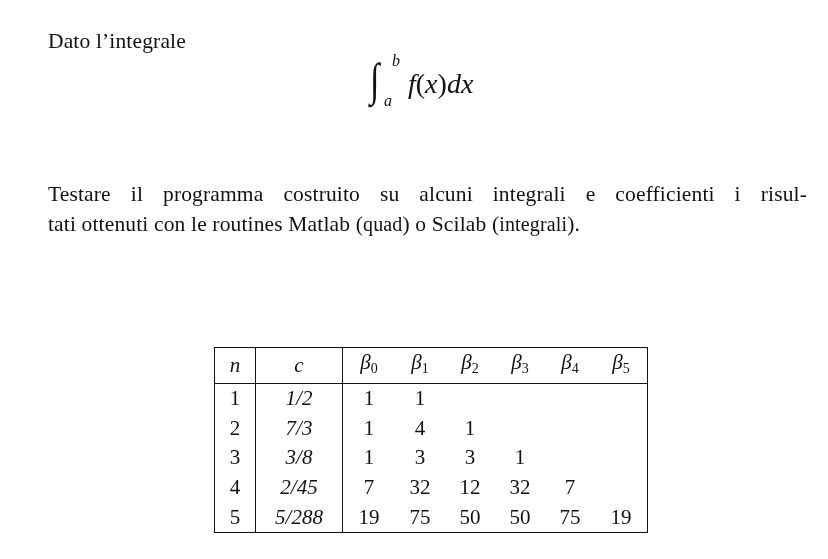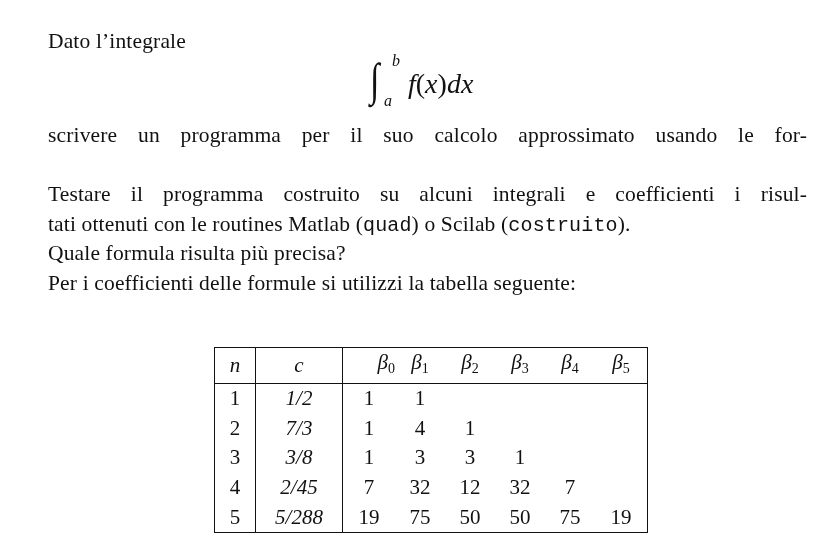--- a/index.html
+++ b/index.html
@@ -29,21 +29,21 @@
       line-height: 28px;
       white-space: nowrap;
       font-family: "Liberation Serif", "DejaVu Serif", serif;
       letter-spacing: 0.15px;
     }
     .justify {
       text-align: justify;
       text-align-last: justify;
     }
     .mono {
-      font-family: Liberation Mono, monospace;
+      font-family: Liberation Serif, serif;
       font-size: 20px;
     }
     .math-i {
       font-style: italic;
     }
     .formula {
       position: absolute;
       left: 358px;
       top: 52px;
       height: 58px;
@@ -99,48 +99,45 @@
       line-height: 29px;
     }
     table.coef thead tr th {
       border-bottom: 1.5px solid #111;
       font-weight: normal;
       font-style: italic;
     }
     .col-n { width: 40px; border-right: 1.5px solid #111; }
     .col-c { width: 86px; border-right: 1.5px solid #111; font-style: italic; }
     .col-b { width: 50px; }
-    .col-b.first { width: 52px; text-align: right; }
+    .col-b.first { width: 52px; }
     .col-b.last { width: 52px; }
     sub { font-size: 14px; font-style: normal; vertical-align: -4px; }
   </style>
 </head>
 <body>
 
 <div class="page">
 
   <div class="line" style="top:27px;">Dato l’integrale</div>
 
   <div class="formula">
     <span class="int">∫</span>
     <span class="upper">b</span>
     <span class="lower">a</span>
     <span class="body"><i>f</i><span>(</span><i>x</i><span>)</span><i>dx</i></span>
   </div>
 
-  <div class="line justify" style="top:121px;">scrivere un programma per il suo calcolo approssimato usando le for-</div>
 
 
   <div class="line justify" style="top:180px;">Testare il programma costruito su alcuni integrali e coefficienti i risul-</div>
 
-  <div class="line" style="top:210px;"><span>tati ottenuti con le routines Matlab (</span><span class="mono">quad</span><span>) o Scilab (</span><span class="mono">costruito</span><span>).</span></div>
-
-  <div class="line" style="top:239px;">Quale formula risulta più precisa?</div>
-
-  <div class="line" style="top:269px;">Per i coefficienti delle formule si utilizzi la tabella seguente:</div>
+  <div class="line" style="top:210px;"><span>tati ottenuti con le routines Matlab (</span><span class="mono">quad</span><span>) o Scilab (</span><span class="mono">integrali</span><span>).</span></div>
+
+
 
   <table class="coef">
     <thead>
       <tr>
         <th class="col-n">n</th>
         <th class="col-c">c</th>
         <th class="col-b first"><span>β</span><sub>0</sub></th>
         <th class="col-b"><span>β</span><sub>1</sub></th>
         <th class="col-b"><span>β</span><sub>2</sub></th>
         <th class="col-b"><span>β</span><sub>3</sub></th>

